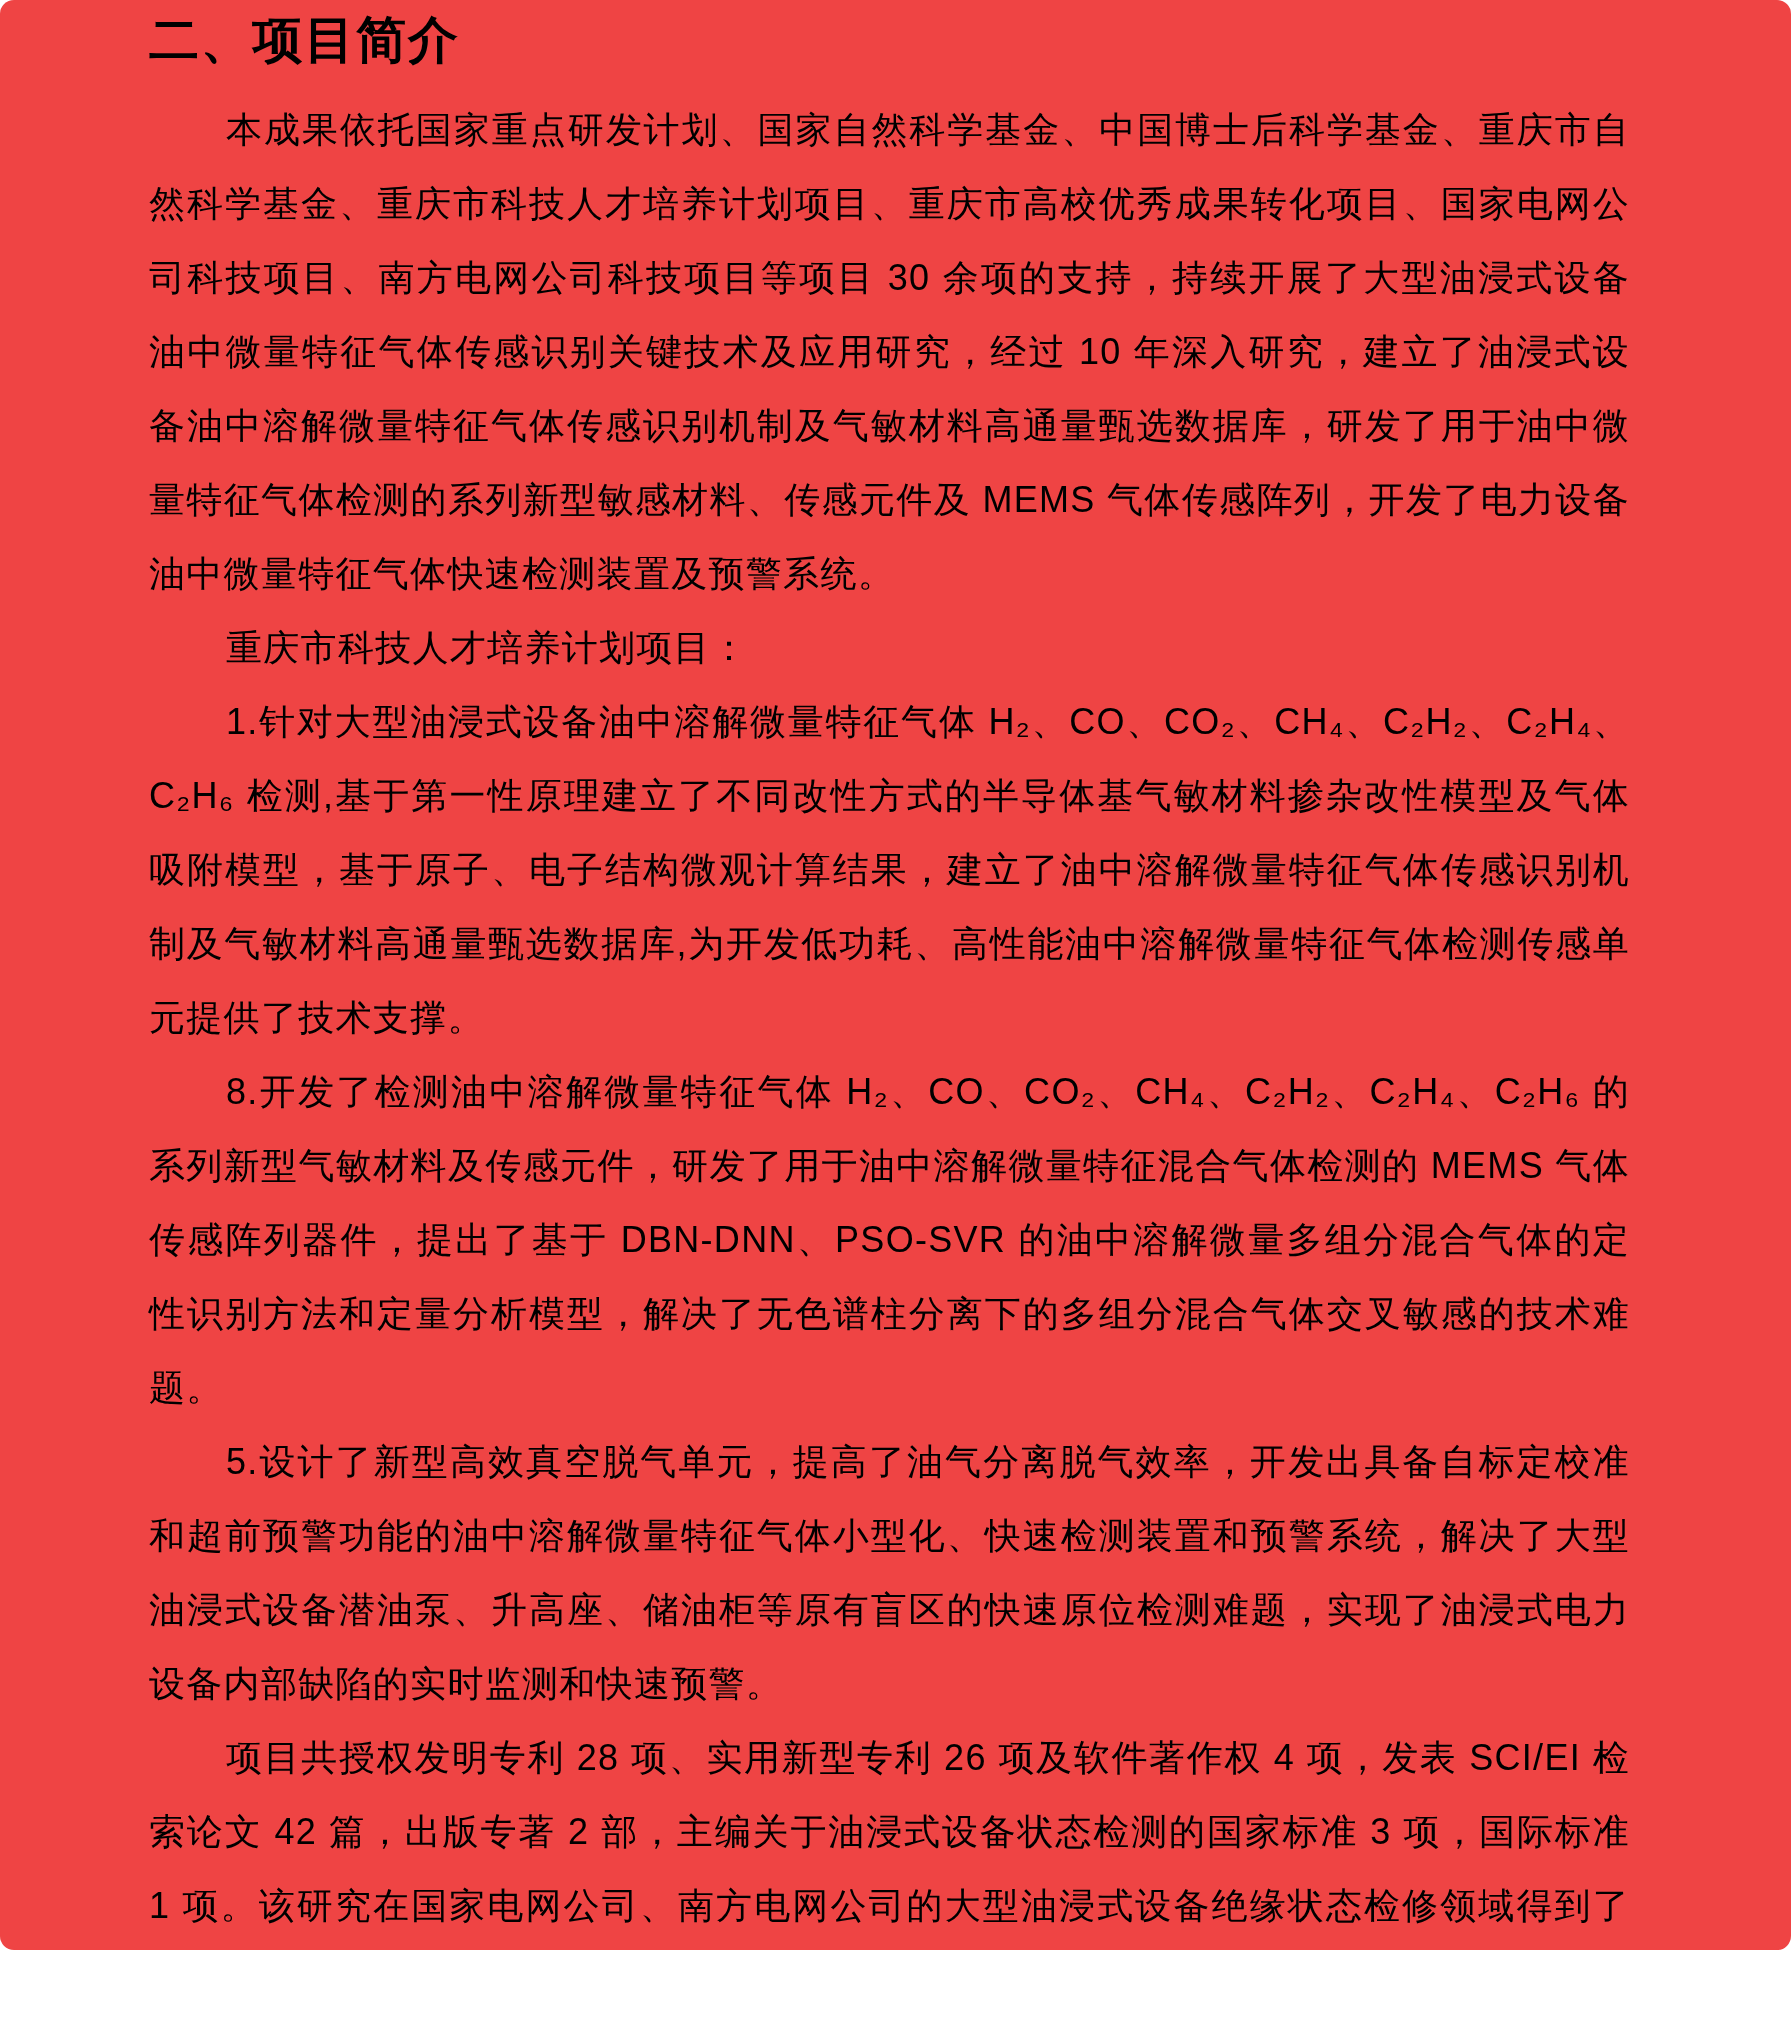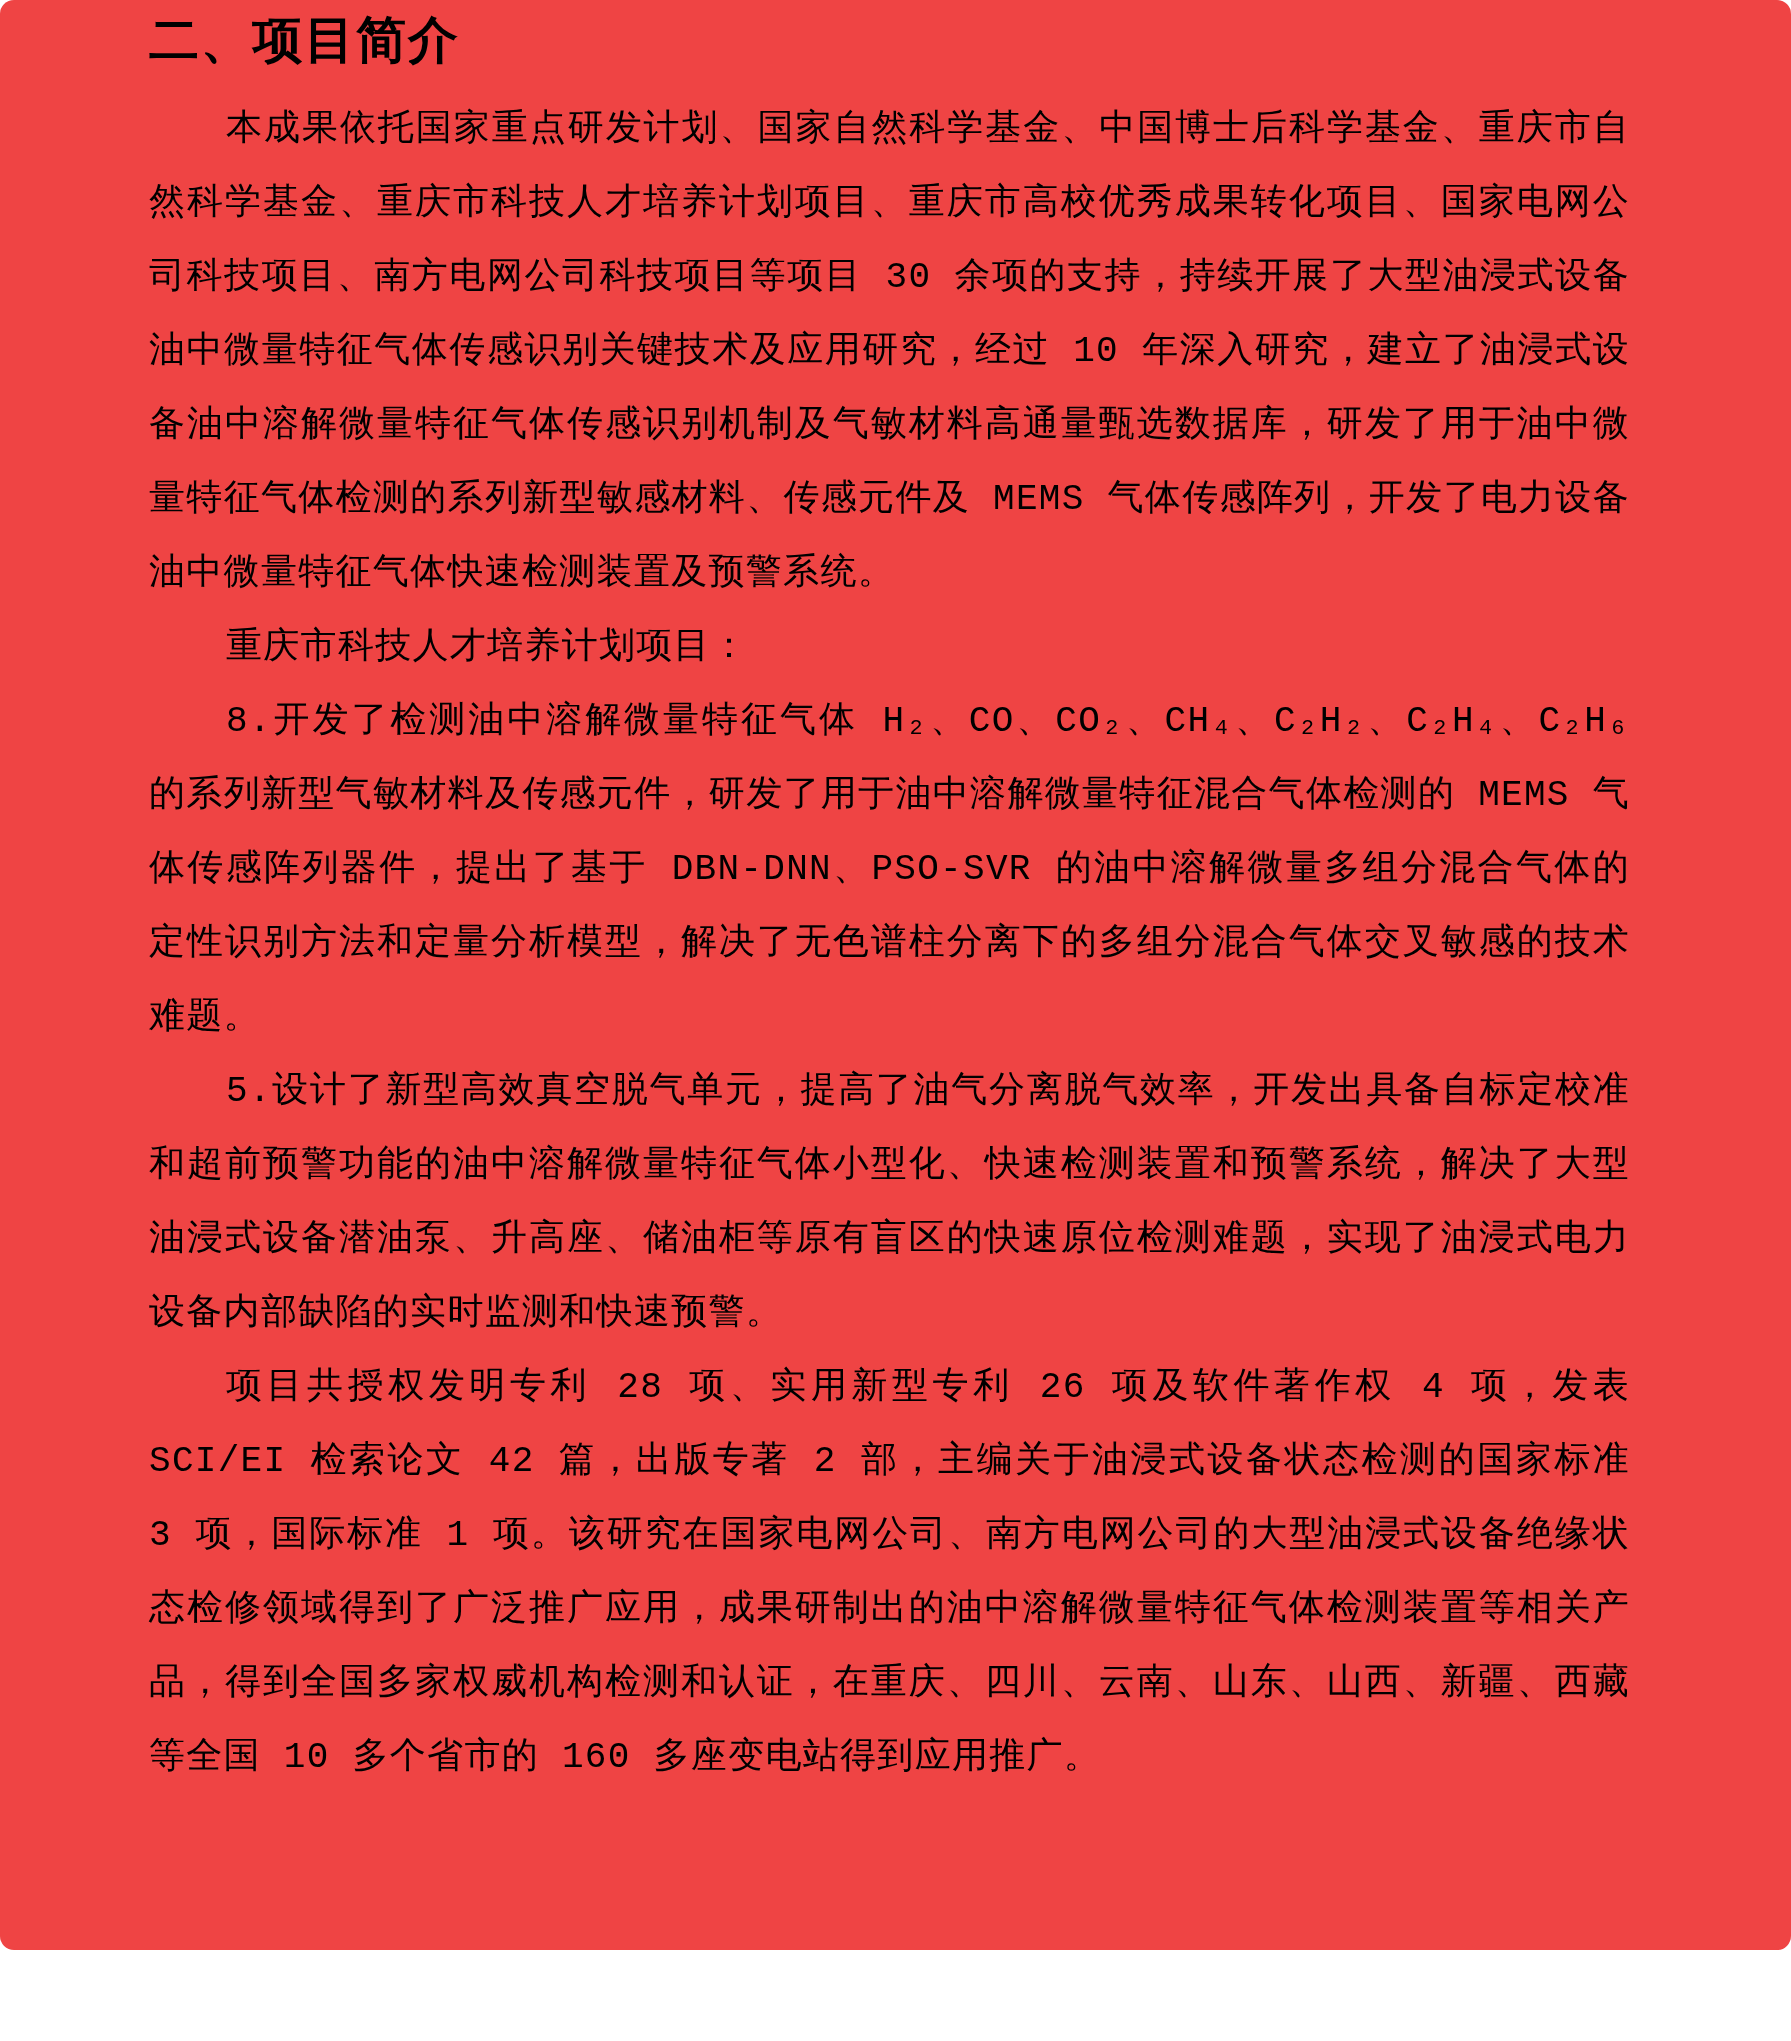--- a/index.html
+++ b/index.html
@@ -28,34 +28,35 @@
     font-family: "Liberation Serif", "DejaVu Serif", serif;
   }
   .doc-para {
     font-size: 36px;
     line-height: 74px;
     margin: 0;
     text-align: justify;
     text-indent: 77px;
     letter-spacing: 1.3px;
     word-break: break-word;
-    font-family: Liberation Mono, monospace;
+    font-family: Liberation Sans, sans-serif;
   }
 </style>
 </head>
 <body>
 
 <div class="page">
   <h1 class="doc-title">二、项目简介</h1>
 
   <main>
     <p class="doc-para">本成果依托国家重点研发计划、国家自然科学基金、中国博士后科学基金、重庆市自然科学基金、重庆市科技人才培养计划项目、重庆市高校优秀成果转化项目、国家电网公司科技项目、南方电网公司科技项目等项目 30 余项的支持，持续开展了大型油浸式设备油中微量特征气体传感识别关键技术及应用研究，经过 10 年深入研究，建立了油浸式设备油中溶解微量特征气体传感识别机制及气敏材料高通量甄选数据库，研发了用于油中微量特征气体检测的系列新型敏感材料、传感元件及 MEMS 气体传感阵列，开发了电力设备油中微量特征气体快速检测装置及预警系统。</p>
 
     <p class="doc-para">重庆市科技人才培养计划项目：</p>
 
+    <p class="doc-para">1.针对大型油浸式设备油中溶解微量特征气体 H₂、CO、CO₂、CH₄、C₂H₂、C₂H₄、C₂H₆ 检测,基于第一性原理建立了不同改性方式的半导体基气敏材料掺杂改性模型及气体吸附模型，基于原子、电子结构微观计算结果，建立了油中溶解微量特征气体传感识别机制及气敏材料高通量甄选数据库,为开发低功耗、高性能油中溶解微量特征气体检测传感单元提供了技术支撑。</p>
 
     <p class="doc-para">8.开发了检测油中溶解微量特征气体 H₂、CO、CO₂、CH₄、C₂H₂、C₂H₄、C₂H₆ 的系列新型气敏材料及传感元件，研发了用于油中溶解微量特征混合气体检测的 MEMS 气体传感阵列器件，提出了基于 DBN-DNN、PSO-SVR 的油中溶解微量多组分混合气体的定性识别方法和定量分析模型，解决了无色谱柱分离下的多组分混合气体交叉敏感的技术难题。</p>
 
     <p class="doc-para">5.设计了新型高效真空脱气单元，提高了油气分离脱气效率，开发出具备自标定校准和超前预警功能的油中溶解微量特征气体小型化、快速检测装置和预警系统，解决了大型油浸式设备潜油泵、升高座、储油柜等原有盲区的快速原位检测难题，实现了油浸式电力设备内部缺陷的实时监测和快速预警。</p>
 
     <p class="doc-para">项目共授权发明专利 28 项、实用新型专利 26 项及软件著作权 4 项，发表 SCI/EI 检索论文 42 篇，出版专著 2 部，主编关于油浸式设备状态检测的国家标准 3 项，国际标准 1 项。该研究在国家电网公司、南方电网公司的大型油浸式设备绝缘状态检修领域得到了广泛推广应用，成果研制出的油中溶解微量特征气体检测装置等相关产品，得到全国多家权威机构检测和认证，在重庆、四川、云南、山东、山西、新疆、西藏等全国 10 多个省市的 160 多座变电站得到应用推广。</p>
   </main>
 </div>
 
 

